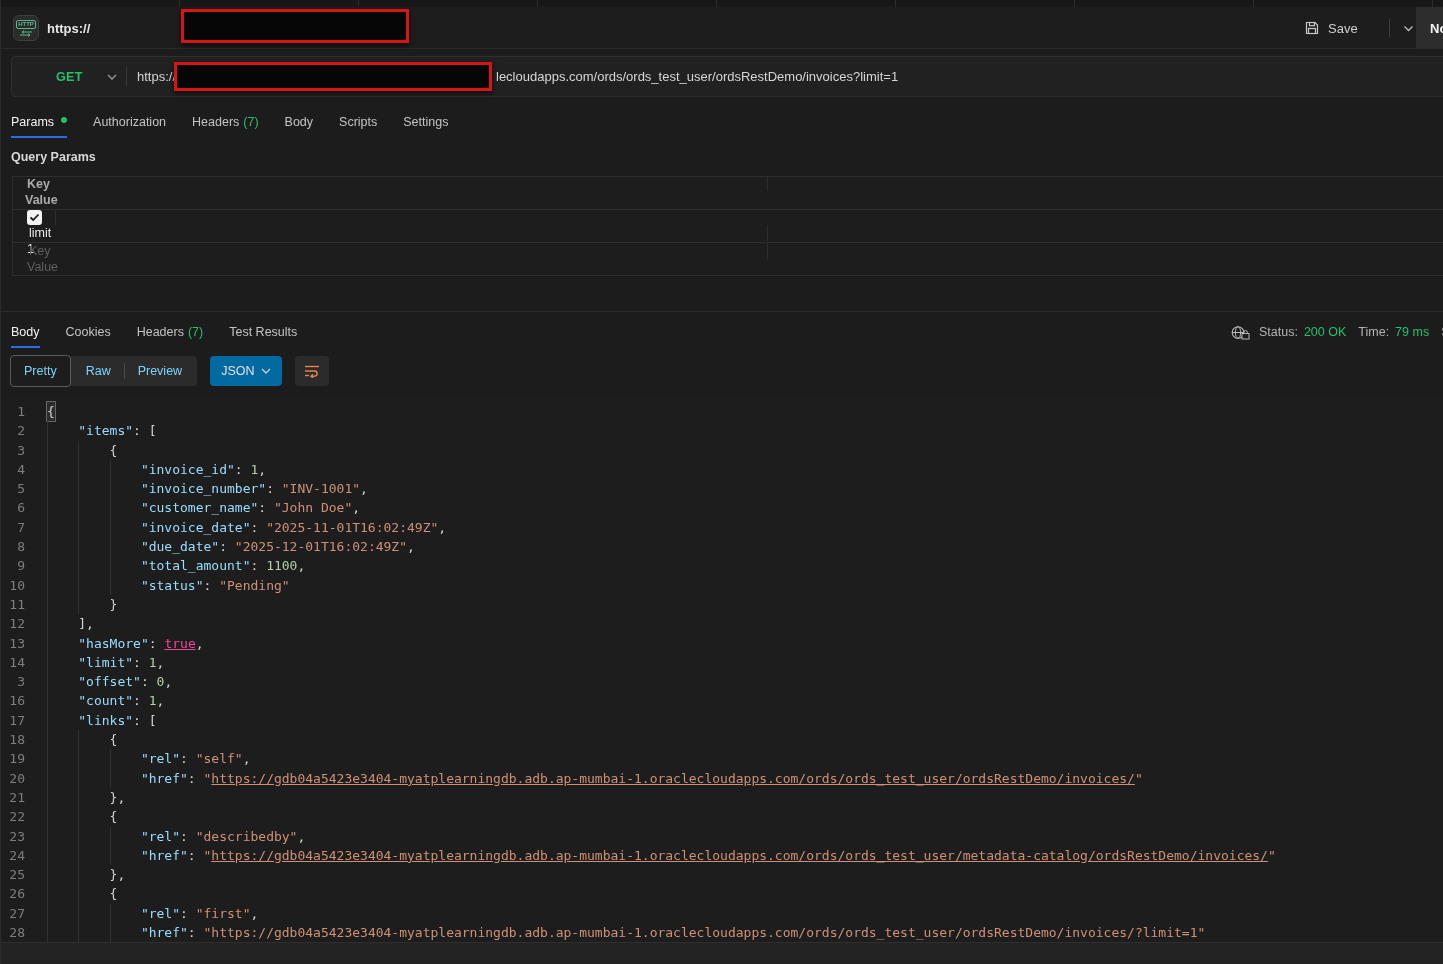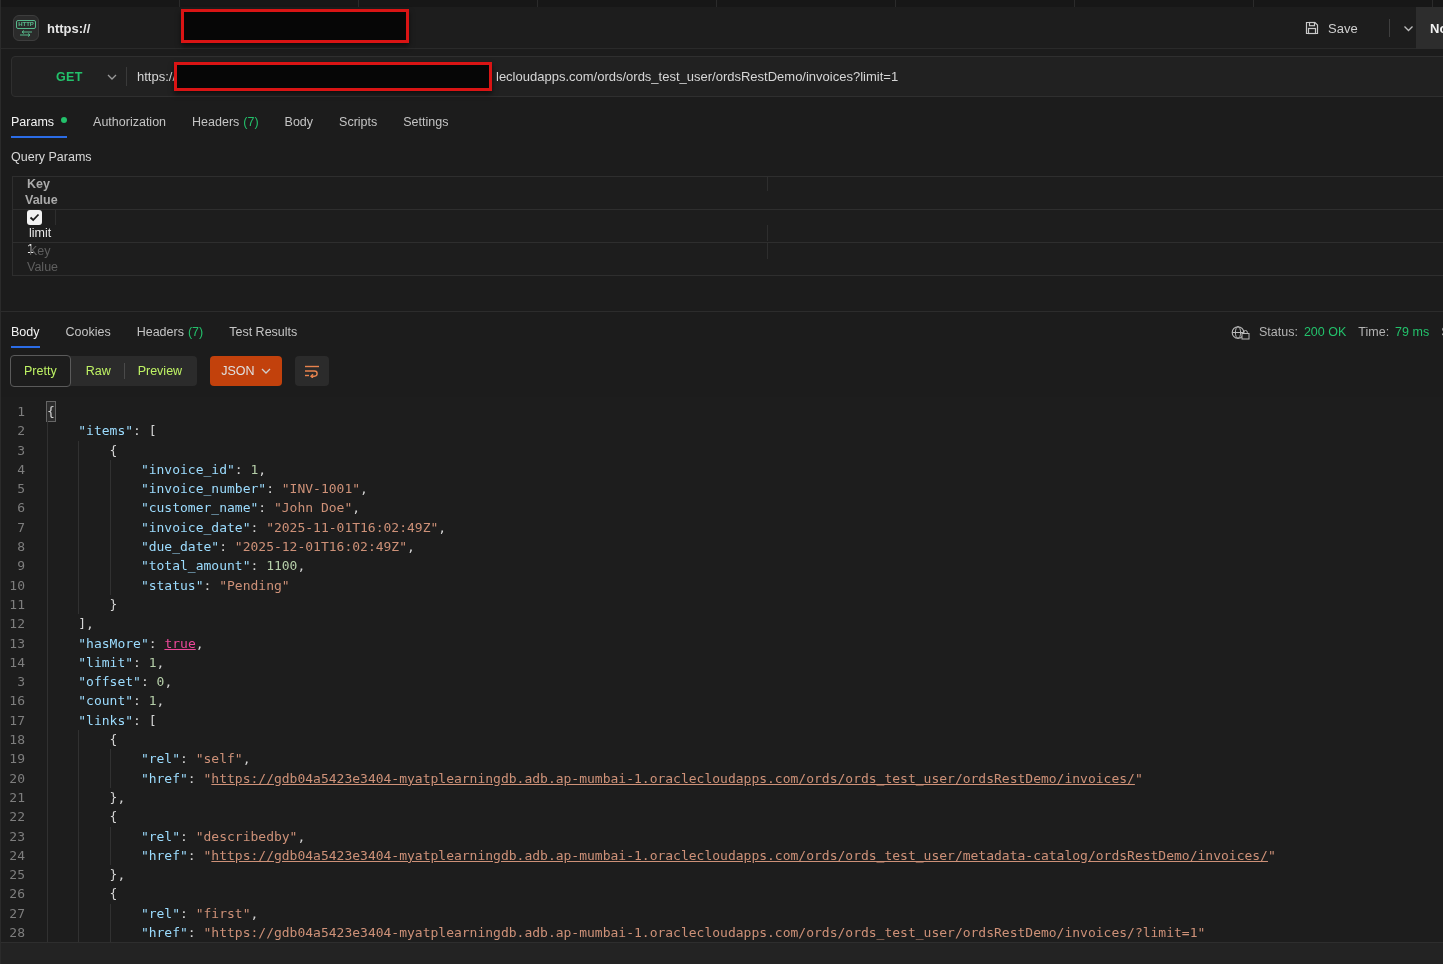--- a/index.html
+++ b/index.html
@@ -41,21 +41,21 @@
 
   
   .tabs { display:flex; align-items:stretch; gap:26px; }
   .reqtabs { left:10px; top:106px; height:32px; }
   .tab { position:relative; display:flex; align-items:center; color:#c4c4c4; font-size:12.5px; cursor:default; }
   .tab.active { color:#f3f3f3; }
   .tab.active::after { content:""; position:absolute; left:0; right:0; bottom:0; height:2px; background:#2b6ce6; }
   .dot { width:6px; height:6px; border-radius:50%; background:#23c16b; margin-left:7px; margin-top:-5px; }
   .badge { color:#23c16b; margin-left:4px; }
 
-  .qp-title { left:10px; top:150px; font-weight:normal; font-size:12.5px; color:#d8d8d8; }
+  .qp-title { left:10px; top:150px; font-weight:bold; font-size:12.5px; color:#d8d8d8; }
 
   
   .qp-table { left:11px; top:176px; width:1432px; border-top:1px solid #2e2e2e; border-left:1px solid #2e2e2e; background:#1d1d1d; }
   .qp-row { display:flex; height:33px; border-bottom:1px solid #2e2e2e; align-items:stretch;flex-direction:column; }
   .qp-c0 { width:43px; border-right:1px solid #2e2e2e; display:flex; align-items:center; justify-content:center; }
   .qp-key { width:755px; border-right:1px solid #2e2e2e; display:flex; align-items:center; padding-left:14px; }
   .qp-val { flex:1; display:flex; align-items:center; padding-left:12px; }
   .qp-head { color:#ababab; font-weight:bold; font-size:12.5px; }
   .qp-input { background:transparent; border:none; outline:none; color:#e8e8e8; font-family:"Liberation Sans",sans-serif; font-size:12.5px; width:95%; }
   .qp-input::placeholder { color:#5f5f5f; }
@@ -63,26 +63,26 @@
 
   
   .resp-top { left:0; top:311px; width:1443px; height:1px; background:#2c2c2c; }
   .resptabs { left:10px; top:316px; height:32px; }
   .status-wrap { position:absolute; left:1230px; top:316px; height:32px; display:flex; align-items:center; gap:6px; font-size:12.5px; white-space:nowrap; }
   .st-label { color:#b3b3b3; }
   .st-val { color:#23c16b; }
 
   
   .viewerbar { left:10px; top:355px; height:32px; display:flex; align-items:center; gap:13px; }
-  .seg { display:flex; align-items:center; height:30px; background:#2b2b2b; border-radius:4px; font-size:12.5px; color:#bef264; }
+  .seg { display:flex; align-items:center; height:30px; background:#2b2b2b; border-radius:4px; font-size:12.5px; color:#7dd3fc; }
   .seg .pretty { height:32px; margin:-1px 0 -1px -1px; display:flex; align-items:center; padding:0 13px; background:#1d1d1d; border:1px solid #5a5a5a; border-radius:4px; }
   .seg .raw { padding:0 13px 0 15px; }
   .seg .segsep { width:1px; height:16px; background:#4a4a4a; }
   .seg .preview { padding:0 15px 0 13px; }
-  .jsonbtn { display:flex; align-items:center; gap:7px; height:30px; padding:0 11px; background:#c2410c; border-radius:4px; font-size:12.5px; color:#e0e0e0; }
+  .jsonbtn { display:flex; align-items:center; gap:7px; height:30px; padding:0 11px; background:#0369a1; border-radius:4px; font-size:12.5px; color:#e0e0e0; }
   .wrapbtn { display:flex; align-items:center; justify-content:center; height:30px; width:34px; background:#2b2b2b; border-radius:4px; }
 
   
   .code { left:0; top:397px; width:1443px; height:545px; background:#1d1d1d; padding-top:5px; overflow:hidden;
     font-family:"DejaVu Sans Mono", monospace; font-size:13px; }
   .cl { display:flex; height:19.3px; line-height:19.3px; white-space:pre; }
   .ln { width:46px; flex:none; text-align:right; padding-right:22px; color:#7e7e7e; }
   .lc { display:flex; }
   .ig { flex:none; width:4ch; border-left:1px solid #313131; }
   .tk-key { color:#9cdcfe; }

